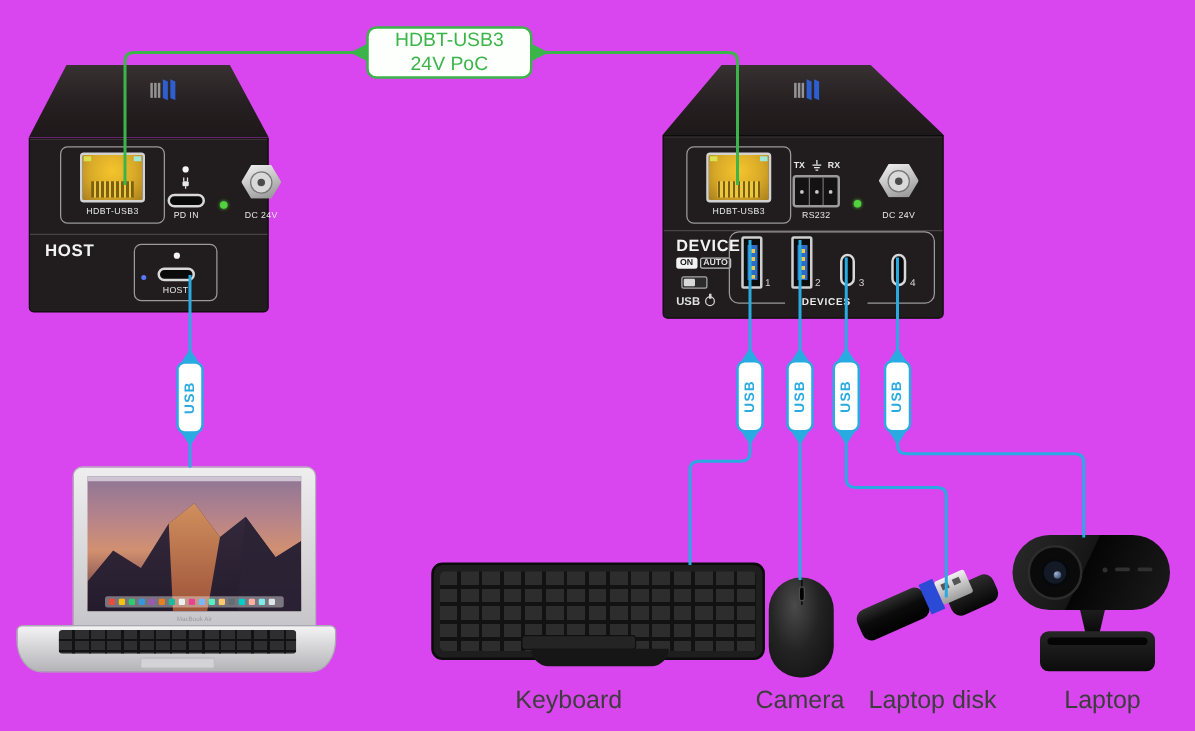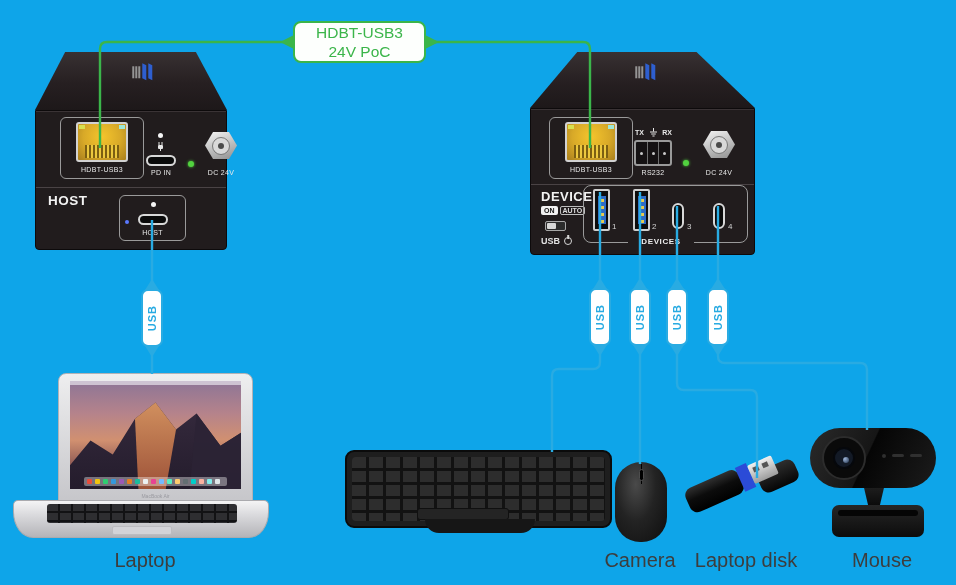--- a/index.html
+++ b/index.html
@@ -1,18 +1,18 @@
 <!DOCTYPE html>
 <html><head>
 <meta charset="utf-8">
 <style>
   * { margin:0; padding:0; box-sizing:border-box; }
   html,body { background:#ffffff; }
   body { font-family:"Liberation Sans", sans-serif; }
-  #stage { position:relative; width:956px; height:585px; background:#0ea5e9; overflow:hidden; }
+  #stage { position:relative; width:956px; height:585px; background:#d946ef; overflow:hidden; }
   .abs { position:absolute; }
 
   
   #cables { position:absolute; left:0; top:0; z-index:5; pointer-events:none; }
   #cables path { fill:none; stroke-width:2.4px; }
   #cables .g { stroke:#3bb54a; }
   #cables .b { stroke:#29abe2; }
 
   
   .cable-tag { left:293px; top:21px; width:133px; height:42px; background:#fdfffd;
@@ -220,21 +220,21 @@
     <i class="tt"></i>
     <span>USB</span>
     <i class="tb"></i>
   </div>
   <div class="abs usb-tag" style="left:707px;top:288px;">
     <i class="tt"></i>
     <span>USB</span>
     <i class="tb"></i>
   </div>
 
-  <div class="abs unit" style="left:35px;top:52px;width:192px;height:198px;">
+  <div class="abs unit" style="left:23px;top:52px;width:192px;height:198px;">
     <div class="topface" style="height:58px;clip-path:polygon(15.7% 0,83.8% 0,100% 100%,0 100%);">
       <div class="logo" style="left:100px;top:10px;">
         <div class="b"></div>
           <div class="b"></div>
           <div class="g"></div>
           <div class="g"></div>
           <div class="g"></div>
       </div>
     </div>
     <div class="front" style="top:58px;height:140px;">
@@ -404,18 +404,18 @@
           <i class="m">
             <i class="c"></i>
           </i>
         </div>
       <i class="cam-dot"></i>
       <i class="cam-slot" style="left:82px;"></i>
       <i class="cam-slot" style="left:100px;"></i>
     </div>
   </div>
 
-  <div class="dev-label" style="left:95px;width:100px;">Laptop</div>
+  <div class="dev-label" style="left:400px;width:110px;">Keyboard</div>
   <div class="dev-label" style="left:595px;width:90px;">Camera</div>
   <div class="dev-label" style="left:691px;width:110px;">Laptop disk</div>
-  <div class="dev-label" style="left:832px;width:100px;">Mouse</div>
+  <div class="dev-label" style="left:832px;width:100px;">Laptop</div>
 
 </div>
 
 </body></html>

